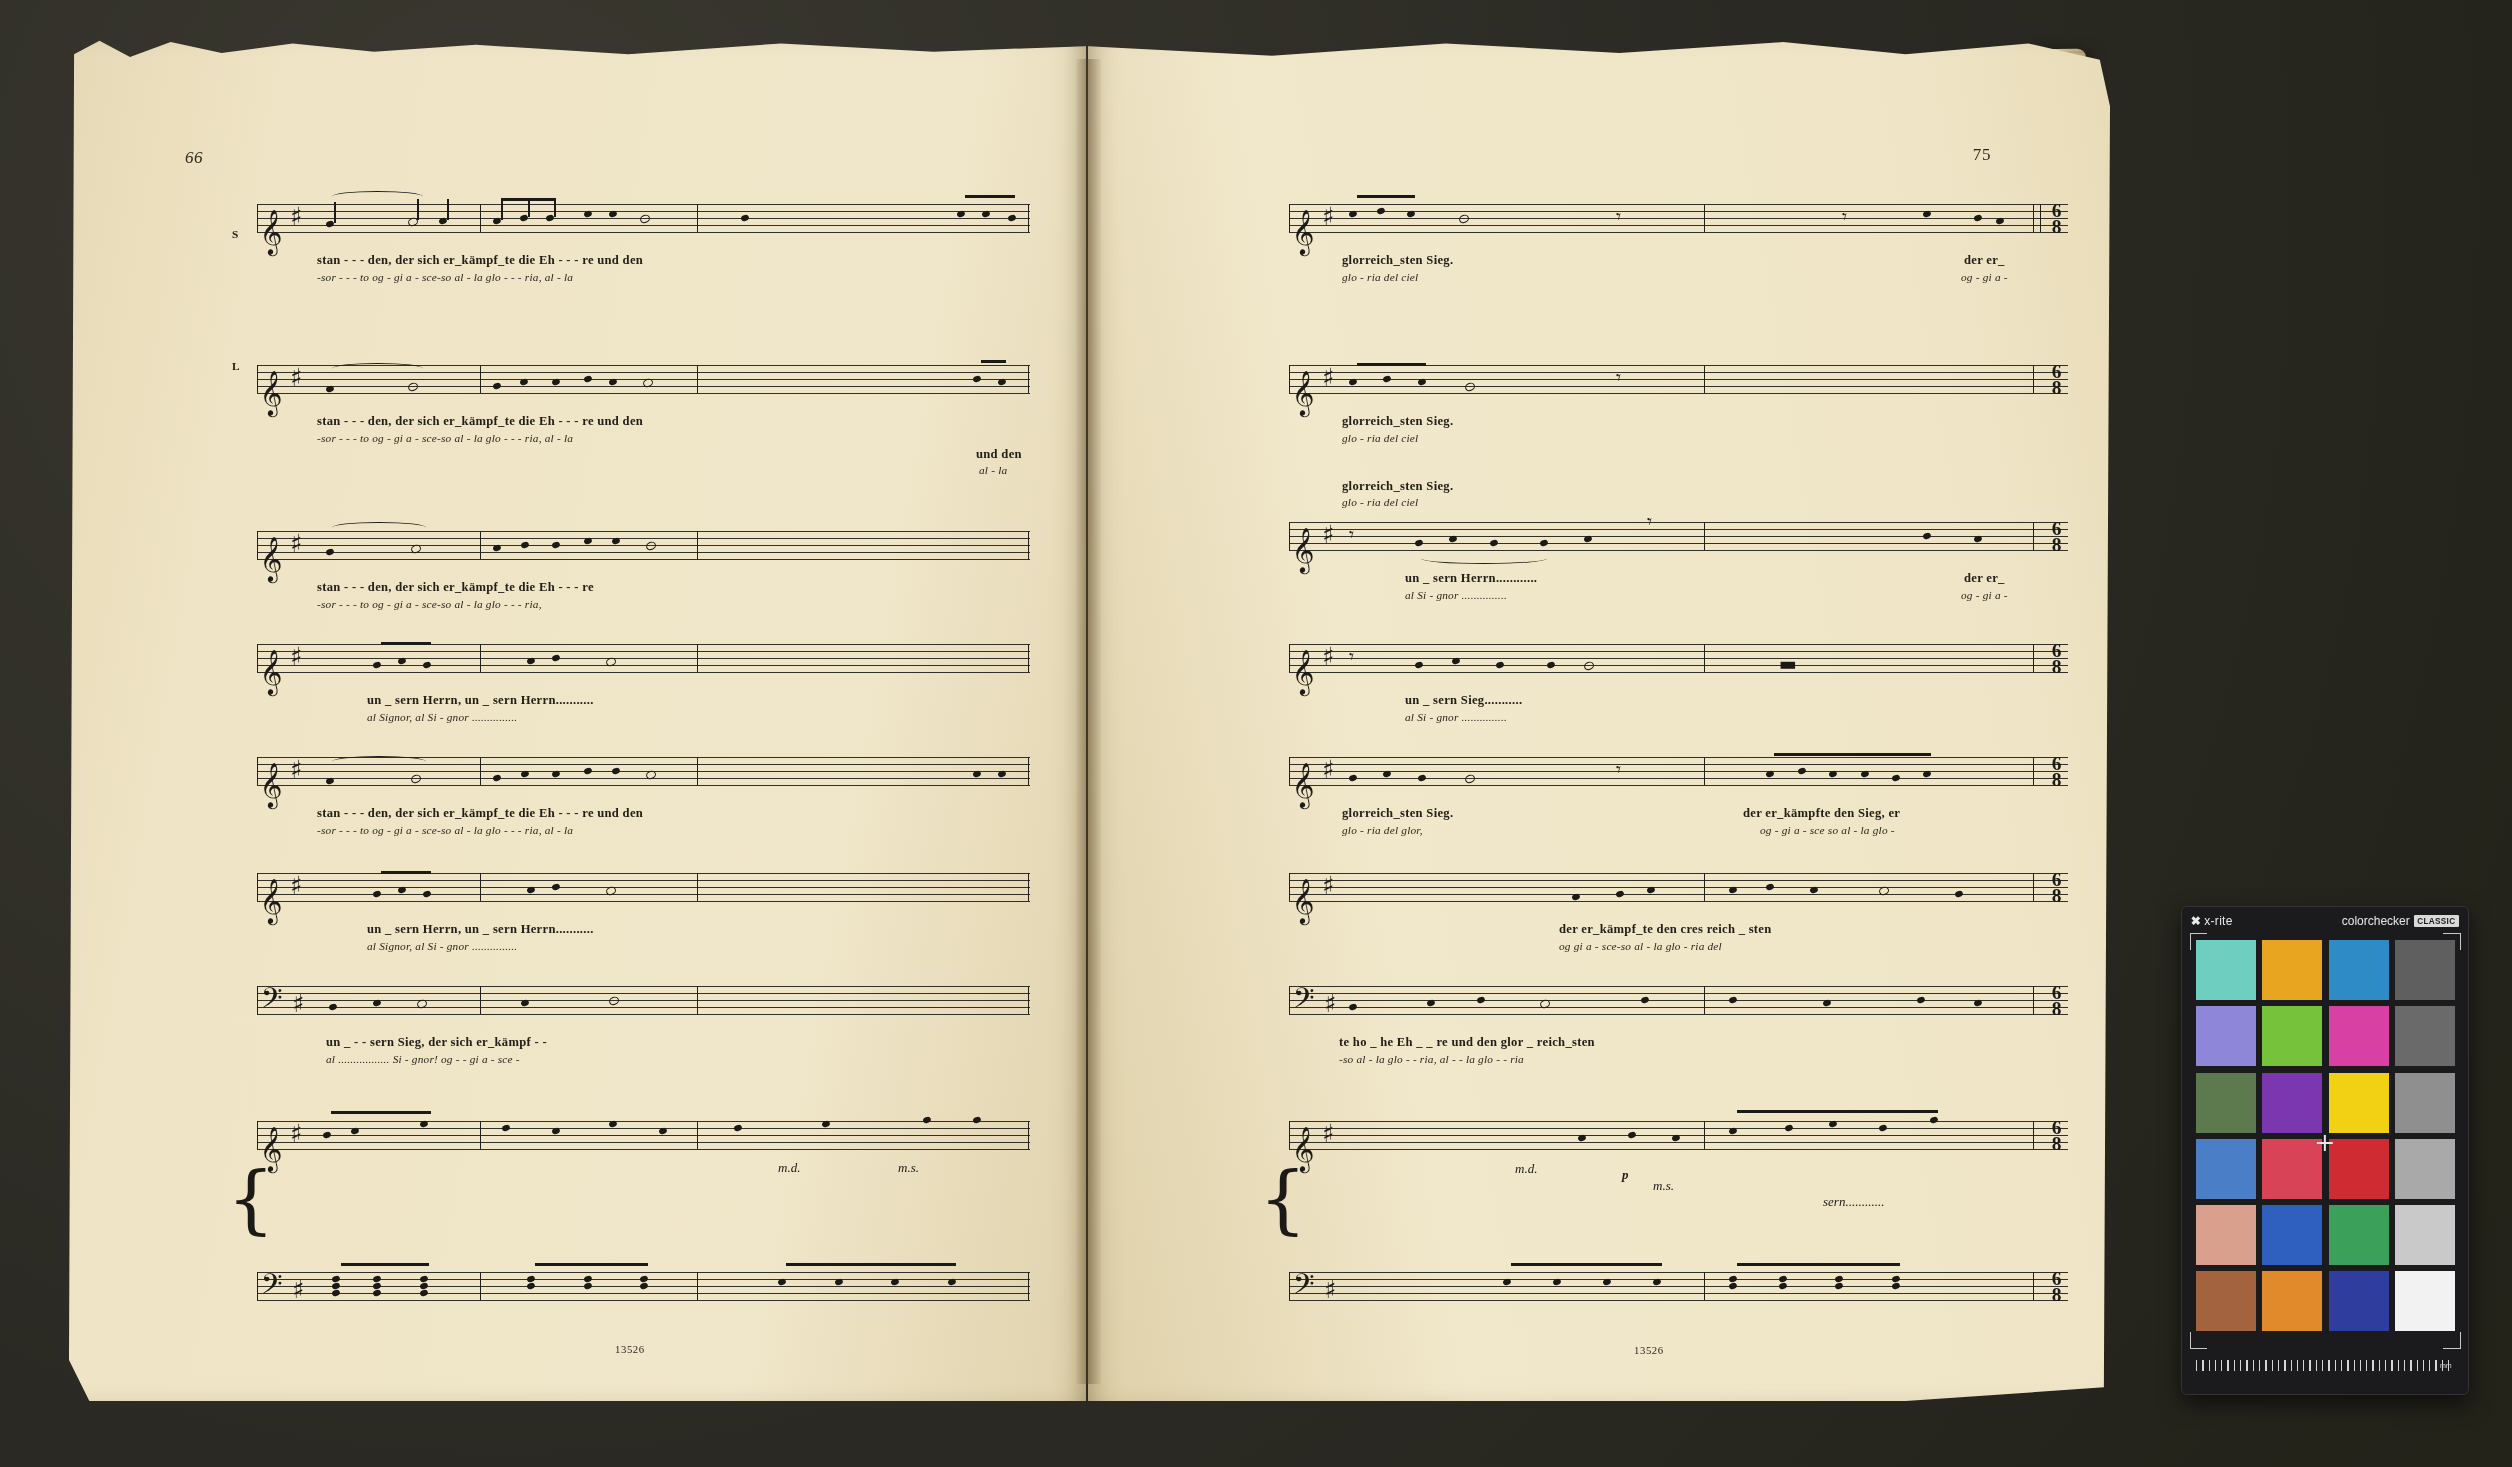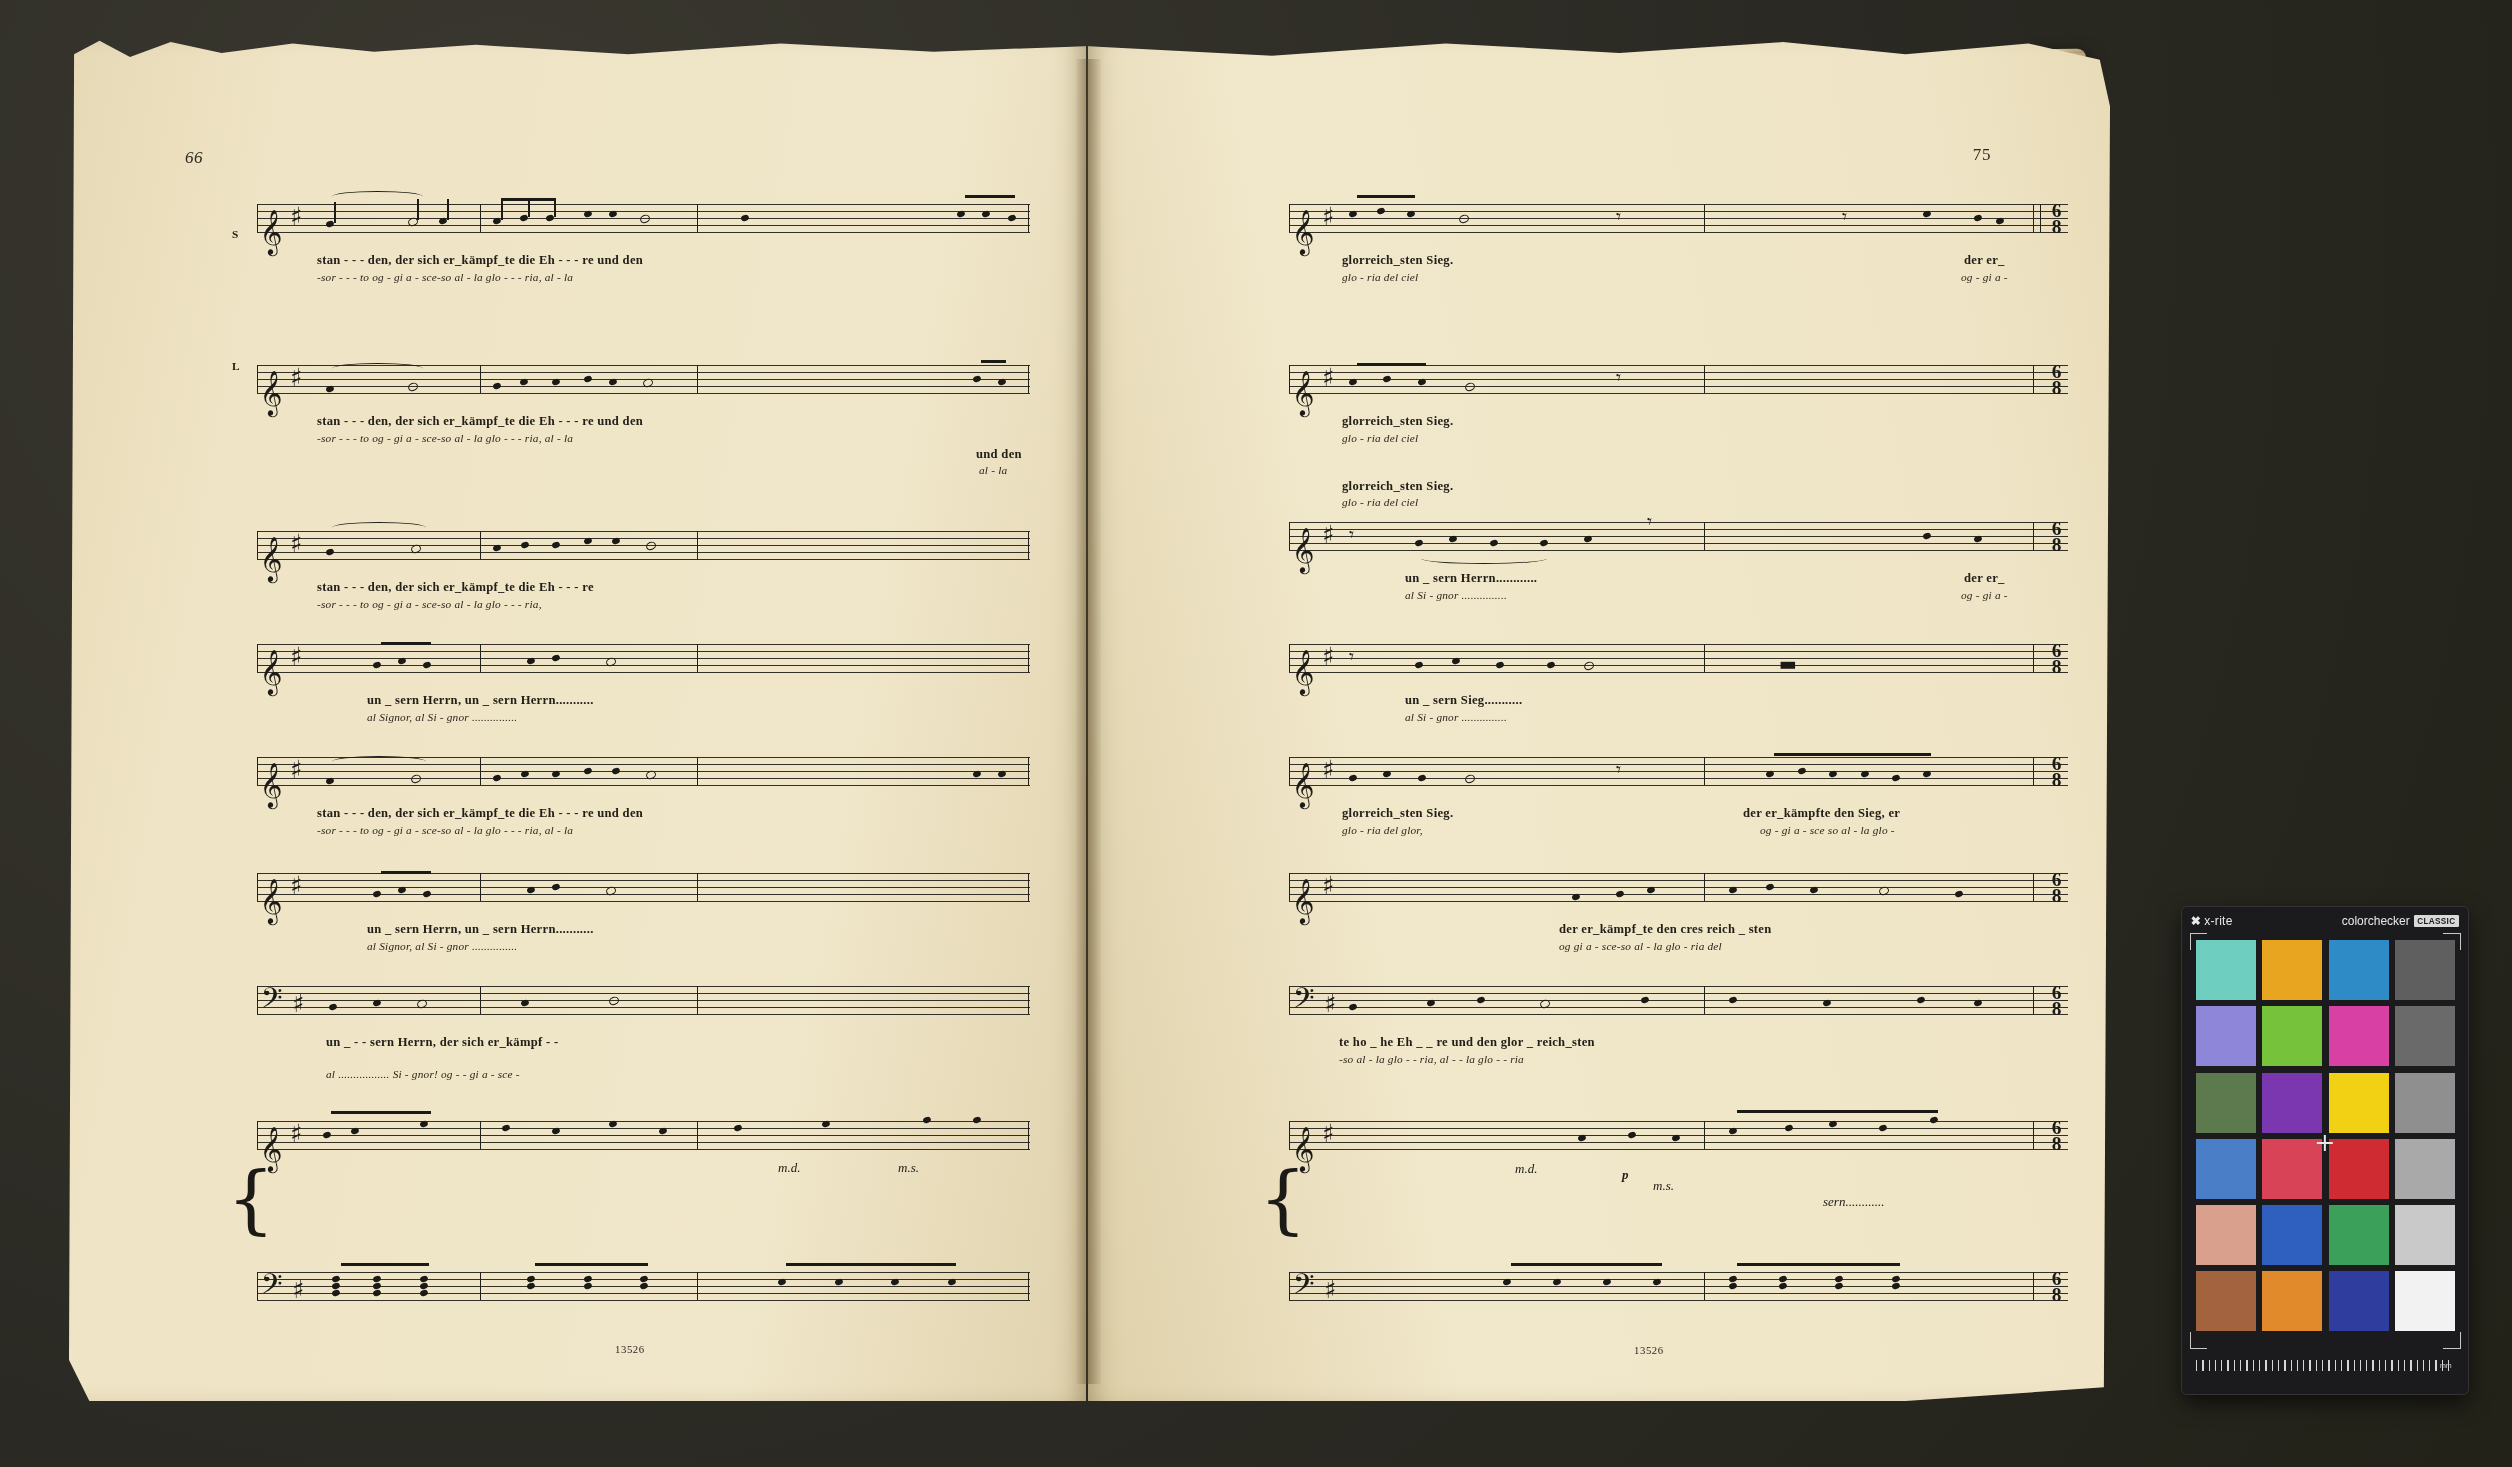--- a/index.html
+++ b/index.html
@@ -295,22 +295,22 @@
         <div class="ks" style="left:35px;top:2.5px;">♯</div>
         <div class="bar" style="left:0;top:0;height:28px;"></div>
         <div class="bar" style="left:223px;top:0;height:28px;"></div>
         <div class="bar" style="left:440px;top:0;height:28px;"></div>
         <div class="bar" style="left:771px;top:0;height:28px;"></div>
         <div class="note" style="left:72px;top:17.6px;"></div>
         <div class="note" style="left:116px;top:14px;"></div>
         <div class="note hollow" style="left:160px;top:14px;"></div>
         <div class="note" style="left:264px;top:14px;"></div>
         <div class="note hollow" style="left:352px;top:10.7px;"></div>
-        <div class="lyric de" style="left:69px;top:49px;">un _ - - sern Herrn,      der   sich   er_kämpf - -</div>
-        <div class="lyric it" style="left:69px;top:82px;">al ................. Si - gnor!      og - - gi     a - sce -</div>
+        <div class="lyric de" style="left:69px;top:49px;">un _ - - sern Sieg,      der   sich   er_kämpf - -</div>
+        <div class="lyric it" style="left:69px;top:67px;">al ................. Si - gnor!      og - - gi     a - sce -</div>
       </div>
 
       <div class="system" style="left:188px;top:1083px;width:773px;">
         <div class="brace" style="left:-30px;top:78px;">{</div>
         <div class="staff">
             <i></i>
             <i></i>
             <i></i>
             <i></i>
             <i></i>

